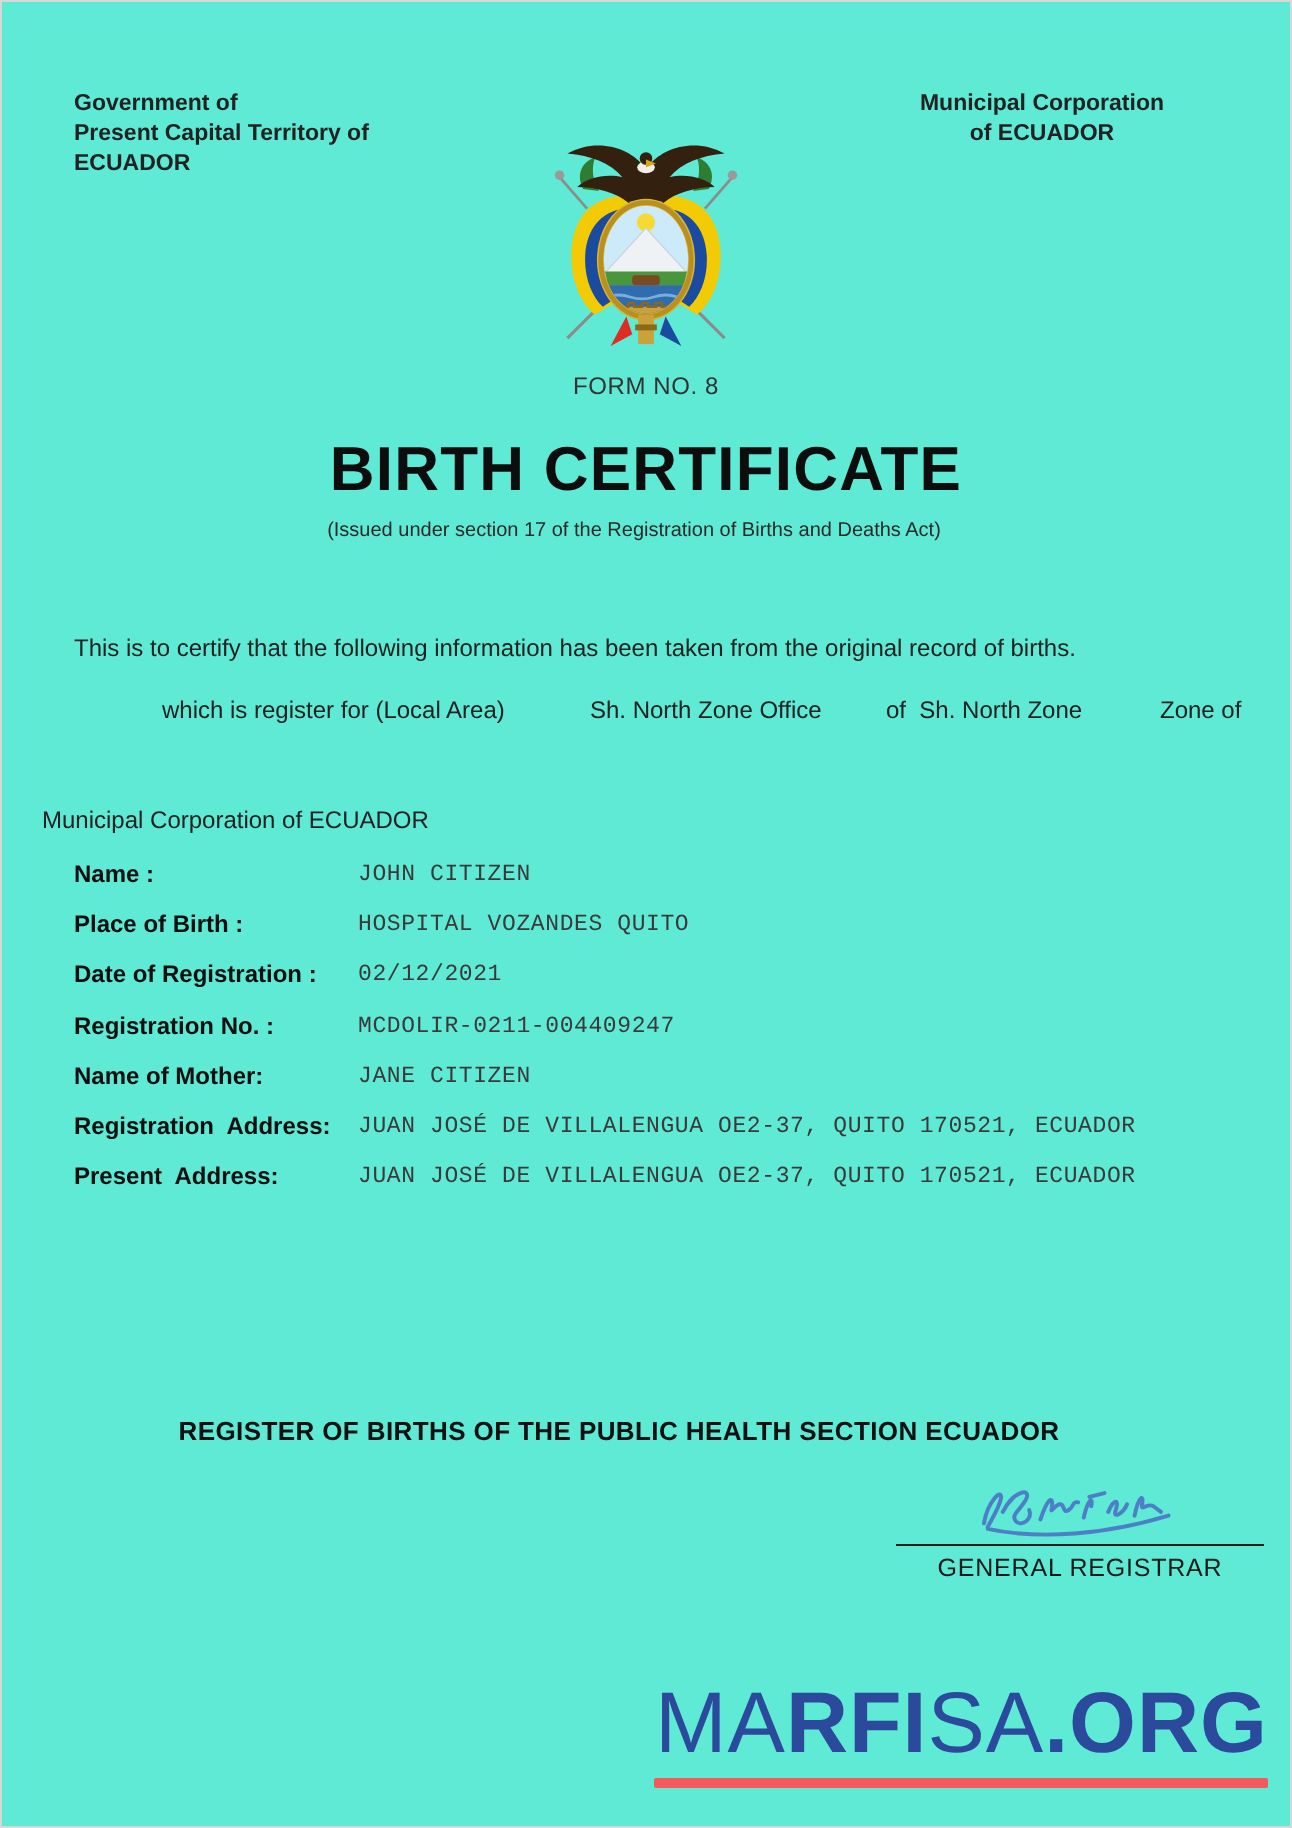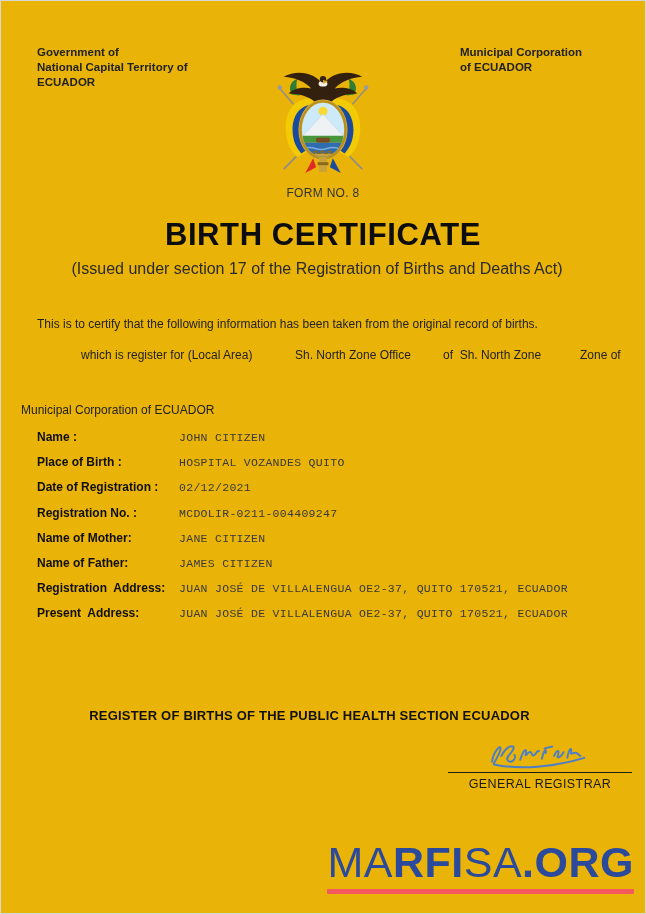--- a/index.html
+++ b/index.html
@@ -1,26 +1,26 @@
 <!DOCTYPE html>
 <html style="--wm-blue: #2b4a9b; --wm-red: #f4595c; --ink: #4d7fc6;"><head>
 <meta charset="utf-8">
 <style>
   html,body{margin:0;padding:0;background:#fff;}
   .page{
-    position:relative;width:644px;height:912px;background:#eab308;
+    position:relative;width:644px;height:912px;background:#5eead4;
     border:1px solid #d7d7d7;overflow:hidden;
     font-family:"Liberation Sans", sans-serif;color:#1c1c1c;
   }
   .hdr-left{position:absolute;left:36px;top:44px;font-size:11.5px;font-weight:bold;line-height:15px;color:#222;}
-  .hdr-right{position:absolute;right:63px;top:44px;font-size:11.5px;font-weight:bold;line-height:15px;color:#222;text-align:left;}
+  .hdr-right{position:absolute;right:63px;top:44px;font-size:11.5px;font-weight:bold;line-height:15px;color:#222;text-align:center;}
   .emblem{position:absolute;left:50%;top:64px;transform:translateX(-50%);width:120px;height:110px;}
   .form-no{position:absolute;left:0;right:0;top:185px;text-align:center;font-size:12px;color:#333;letter-spacing:.3px;}
   .title{position:absolute;left:0;right:0;top:216px;text-align:center;font-size:31px;font-weight:bold;color:#0d0d0d;letter-spacing:.6px;margin:0;}
-  .subtitle{position:absolute;left:0;right:12px;top:259px;text-align:center;font-size:16px;color:#2a2a2a;}
+  .subtitle{position:absolute;left:0;right:12px;top:259px;text-align:center;font-size:10px;color:#2a2a2a;}
   .certify{position:absolute;left:36px;top:304px;font-size:12px;color:#222;}
   .register-line{position:absolute;left:36px;top:347px;right:20px;height:16px;font-size:12px;color:#222;}
   .register-line span{position:absolute;top:0;white-space:pre;margin-left:44px;}
   .rp1{left:0;} .rp2{left:214px;} .rp3{left:362px;} .rp4{left:499px;}
   .corp{position:absolute;left:20px;top:390px;font-size:12px;color:#222;}
   .fields{position:absolute;left:36px;top:429px;right:24px;}
   .field-row{display:flex;align-items:flex-start;height:25.2px;}
   .f-label{width:142px;flex:0 0 142px;font-size:12px;font-weight:bold;color:#0f0f0f;white-space:pre;}
   .f-value{font-family:"Liberation Mono", monospace;font-size:11.5px;letter-spacing:.3px;color:#3a3a3a;white-space:pre;padding-top:1px;}
   .register-heading{position:absolute;left:36px;right:63px;top:707px;text-align:center;font-size:13px;font-weight:bold;color:#111;letter-spacing:.2px;}
@@ -36,21 +36,21 @@
   .wm-bold{font-weight:700;}
   .wm-underline{height:5px;background:var(--wm-red,#f4595c);margin-top:4px;border-radius:1px;}
 </style>
 </head>
 <body>
 
 <div class="page">
 
   <div class="hdr-left">
     <div>Government of</div>
-    <div>National Capital Territory of</div>
+    <div>Present Capital Territory of</div>
     <div>ECUADOR</div>
   </div>
 
   <div class="hdr-right">
     <div>Municipal Corporation</div>
     <div>of ECUADOR</div>
   </div>
 
   <div class="emblem">
     <svg viewBox="0 0 120 112" width="120" height="110" aria-hidden="true">
@@ -136,24 +136,20 @@
     </div>
     <div class="field-row">
       <span class="f-label">Registration No. :</span>
       <span class="f-value">MCDOLIR-0211-004409247</span>
     </div>
     <div class="field-row">
       <span class="f-label">Name of Mother:</span>
       <span class="f-value">JANE CITIZEN</span>
     </div>
     <div class="field-row">
-      <span class="f-label">Name of Father:</span>
-      <span class="f-value">JAMES CITIZEN</span>
-    </div>
-    <div class="field-row">
       <span class="f-label">Registration  Address:</span>
       <span class="f-value">JUAN JOSÉ DE VILLALENGUA OE2-37, QUITO 170521, ECUADOR</span>
     </div>
     <div class="field-row">
       <span class="f-label">Present  Address:</span>
       <span class="f-value">JUAN JOSÉ DE VILLALENGUA OE2-37, QUITO 170521, ECUADOR</span>
     </div>
   </div>
 
   <div class="register-heading">REGISTER OF BIRTHS OF THE PUBLIC HEALTH SECTION ECUADOR</div>

